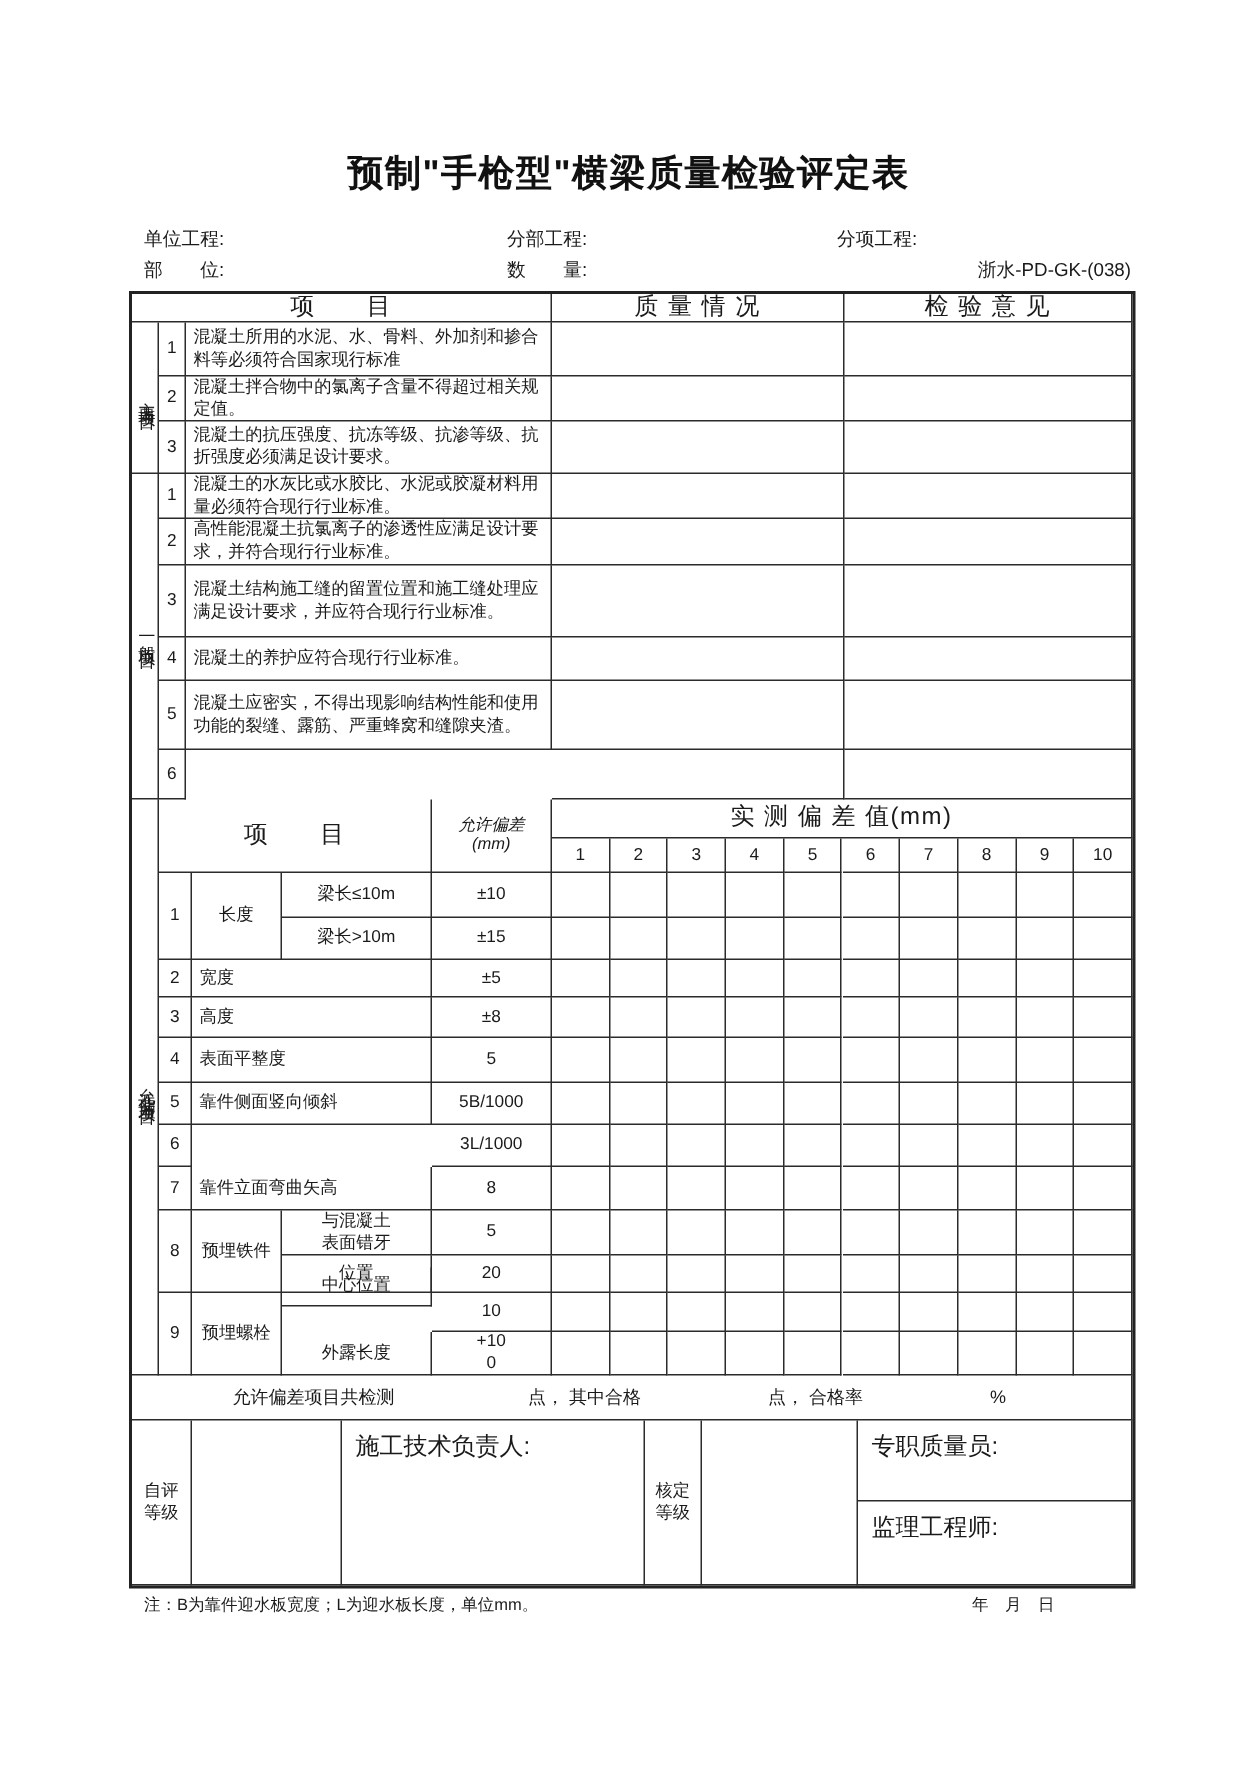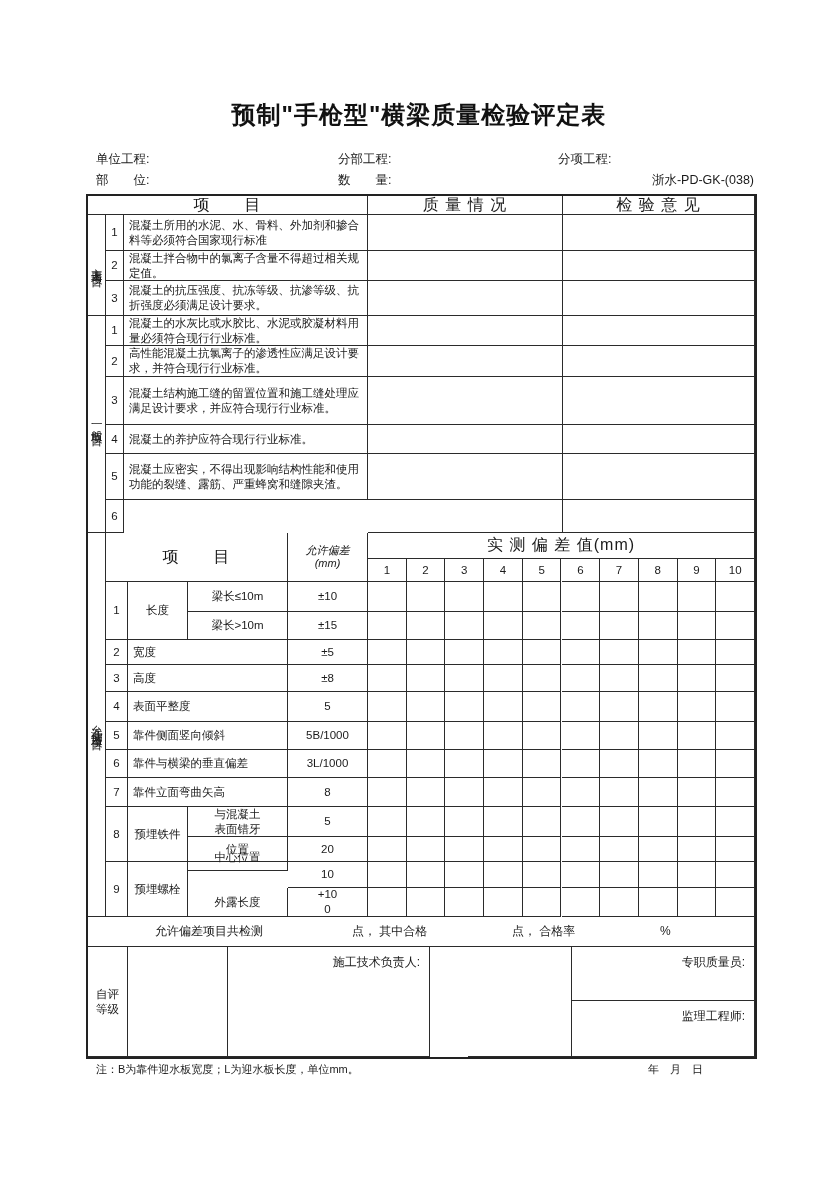--- a/index.html
+++ b/index.html
@@ -18,21 +18,21 @@
   }
   .cell {
     position:absolute; box-sizing:border-box;
     border-right:1px solid #2b2b2b; border-bottom:1px solid #2b2b2b;
     display:flex; align-items:center; justify-content:center;
     font-size:11.5px; line-height:1.28; overflow:hidden; text-align:center;
     white-space:pre-line;
   }
   .cell.hdr { font-size:16px; letter-spacing:1px; }
   .cell.left { justify-content:flex-start; text-align:left; padding:1px 5px; }
-  .cell.toplab { align-items:flex-start; justify-content:flex-end; padding:8px 9px; font-size:12px; }
+  .cell.toplab { align-items:flex-start; justify-content:flex-start; padding:8px 9px; font-size:16px; }
   .cell .v {
     writing-mode:vertical-lr; text-orientation:upright; letter-spacing:3px; font-size:11.5px;
   }
   .cell.col2 { flex-direction:column; line-height:1.15; font-size:11px;font-style:italic; }
   .sumrow { display:block; }
   .sumrow span { position:absolute; top:50%; transform:translateY(-50%); font-size:12px; white-space:pre; }
   .noteline { position:absolute; font-size:11px; white-space:pre; }
 </style>
 </head>
 <body>
@@ -96,21 +96,20 @@
     <div class="cell" style="left:18px;top:469px;width:22px;height:27px">3</div>
     <div class="cell left" style="left:40px;top:469px;width:160px;height:27px">高度</div>
     <div class="cell" style="left:200px;top:469px;width:80px;height:27px">±8</div>
     <div class="cell" style="left:18px;top:496px;width:22px;height:30px">4</div>
     <div class="cell left" style="left:40px;top:496px;width:160px;height:30px">表面平整度</div>
     <div class="cell" style="left:200px;top:496px;width:80px;height:30px">5</div>
     <div class="cell" style="left:18px;top:526px;width:22px;height:28px">5</div>
     <div class="cell left" style="left:40px;top:526px;width:160px;height:28px">靠件侧面竖向倾斜</div>
     <div class="cell" style="left:200px;top:526px;width:80px;height:28px">5B/1000</div>
     <div class="cell" style="left:18px;top:554px;width:22px;height:28px">6</div>
-    <div class="cell left" style="left:40px;top:554px;width:160px;height:28px">靠件与横梁的垂直偏差</div>
     <div class="cell" style="left:200px;top:554px;width:80px;height:28px">3L/1000</div>
     <div class="cell" style="left:18px;top:582px;width:22px;height:29px">7</div>
     <div class="cell left" style="left:40px;top:582px;width:160px;height:29px">靠件立面弯曲矢高</div>
     <div class="cell" style="left:200px;top:582px;width:80px;height:29px">8</div>
 
     <div class="cell" style="left:18px;top:611px;width:22px;height:55px">8</div>
     <div class="cell" style="left:40px;top:611px;width:60px;height:55px">预埋铁件</div>
     <div class="cell" style="left:100px;top:611px;width:100px;height:30px">与混凝土
 表面错牙</div>
     <div class="cell" style="left:200px;top:611px;width:80px;height:30px">5</div>
@@ -128,20 +127,21 @@
     <div class="cell sumrow" style="left:0;top:721px;width:667px;height:30px">
       <span style="left:67px">允许偏差项目共检测</span>
       <span style="left:264px">点， 其中合格</span>
       <span style="left:424px">点， 合格率</span>
       <span style="left:572px">%</span>
     </div>
 
     <div class="cell" style="left:0;top:751px;width:40px;height:110px;padding:0 6px">自评等级</div>
     <div class="cell" style="left:40px;top:751px;width:100px;height:110px"></div>
     <div class="cell toplab" style="left:140px;top:751px;width:202px;height:110px"><span>施工技术负责人:</span></div>
+    <div class="cell" style="left:342px;top:751px;width:38px;height:110px;padding:0 6px">核定等级</div>
     <div class="cell" style="left:380px;top:751px;width:104px;height:110px"></div>
     <div class="cell toplab" style="left:484px;top:751px;width:183px;height:54px"><span>专职质量员:</span></div>
     <div class="cell toplab" style="left:484px;top:805px;width:183px;height:56px"><span>监理工程师:</span></div>
 
   <div class="cell" style="left: 280px; top: 19px; width: 195px; height: 36px;"></div>
       <div class="cell" style="left: 475px; top: 19px; width: 192px; height: 36px;"></div>
       <div class="cell" style="left: 280px; top: 55px; width: 195px; height: 30px;"></div>
       <div class="cell" style="left: 475px; top: 55px; width: 192px; height: 30px;"></div>
       <div class="cell" style="left: 280px; top: 85px; width: 195px; height: 35px;"></div>
       <div class="cell" style="left: 475px; top: 85px; width: 192px; height: 35px;"></div>

